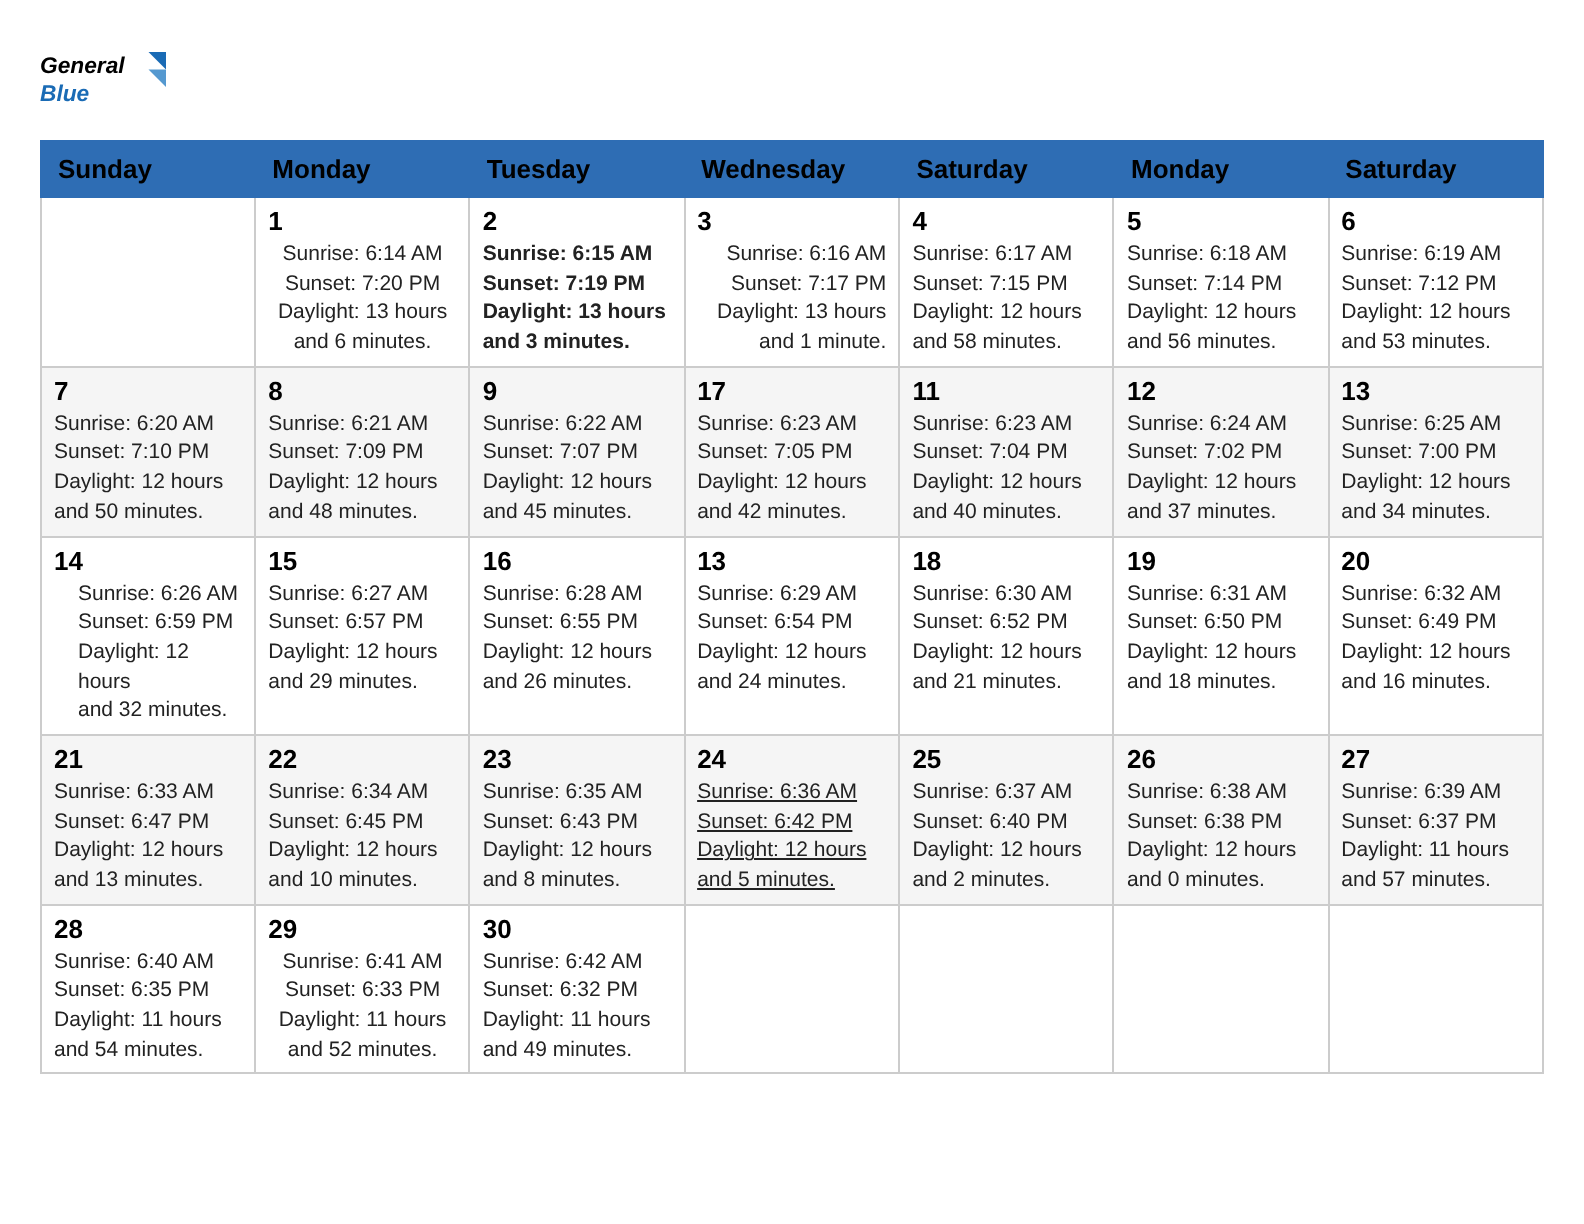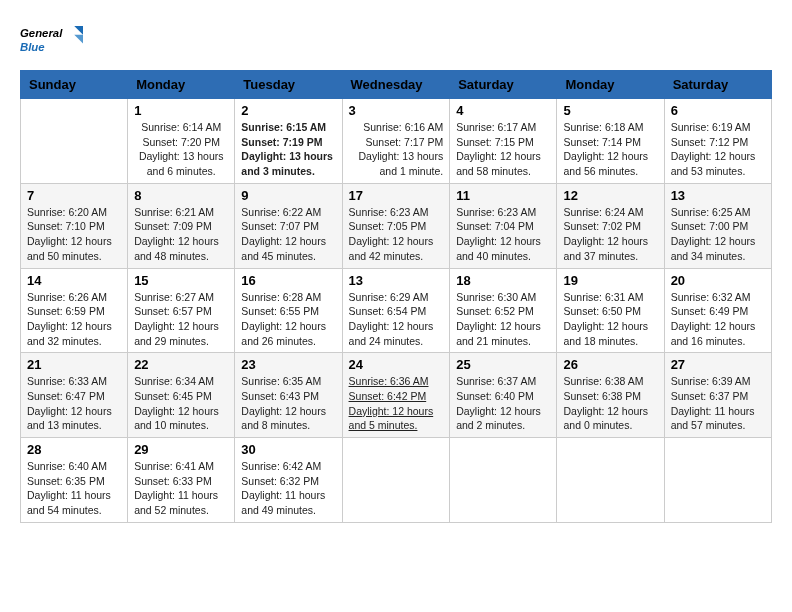--- a/index.html
+++ b/index.html
@@ -198,21 +198,21 @@
           <div class="day-num">13</div>
           <div class="day-info" style="white-space: pre-line;">Sunrise: 6:25 AM
 Sunset: 7:00 PM
 Daylight: 12 hours
 and 34 minutes.</div>
         </td>
       </tr>
       <tr>
         <td>
           <div class="day-num">14</div>
-          <div class="day-info" style="white-space: pre-line;">Sunrise: 6:26 AM
+          <div class="day-info" style="white-space: pre-line; margin-left: 12px;">Sunrise: 6:26 AM
 Sunset: 6:59 PM
 Daylight: 12 hours
 and 32 minutes.</div>
         </td>
         <td>
           <div class="day-num">15</div>
           <div class="day-info" style="white-space: pre-line;">Sunrise: 6:27 AM
 Sunset: 6:57 PM
 Daylight: 12 hours
 and 29 minutes.</div>
@@ -307,21 +307,21 @@
       <tr>
         <td>
           <div class="day-num">28</div>
           <div class="day-info" style="white-space: pre-line;">Sunrise: 6:40 AM
 Sunset: 6:35 PM
 Daylight: 11 hours
 and 54 minutes.</div>
         </td>
         <td>
           <div class="day-num">29</div>
-          <div class="day-info" style="white-space: pre-line;">Sunrise: 6:41 AM
+          <div class="day-info" style="white-space: pre-line; text-align: center;">Sunrise: 6:41 AM
 Sunset: 6:33 PM
 Daylight: 11 hours
 and 52 minutes.</div>
         </td>
         <td>
           <div class="day-num">30</div>
           <div class="day-info" style="white-space: pre-line;">Sunrise: 6:42 AM
 Sunset: 6:32 PM
 Daylight: 11 hours
 and 49 minutes.</div>

